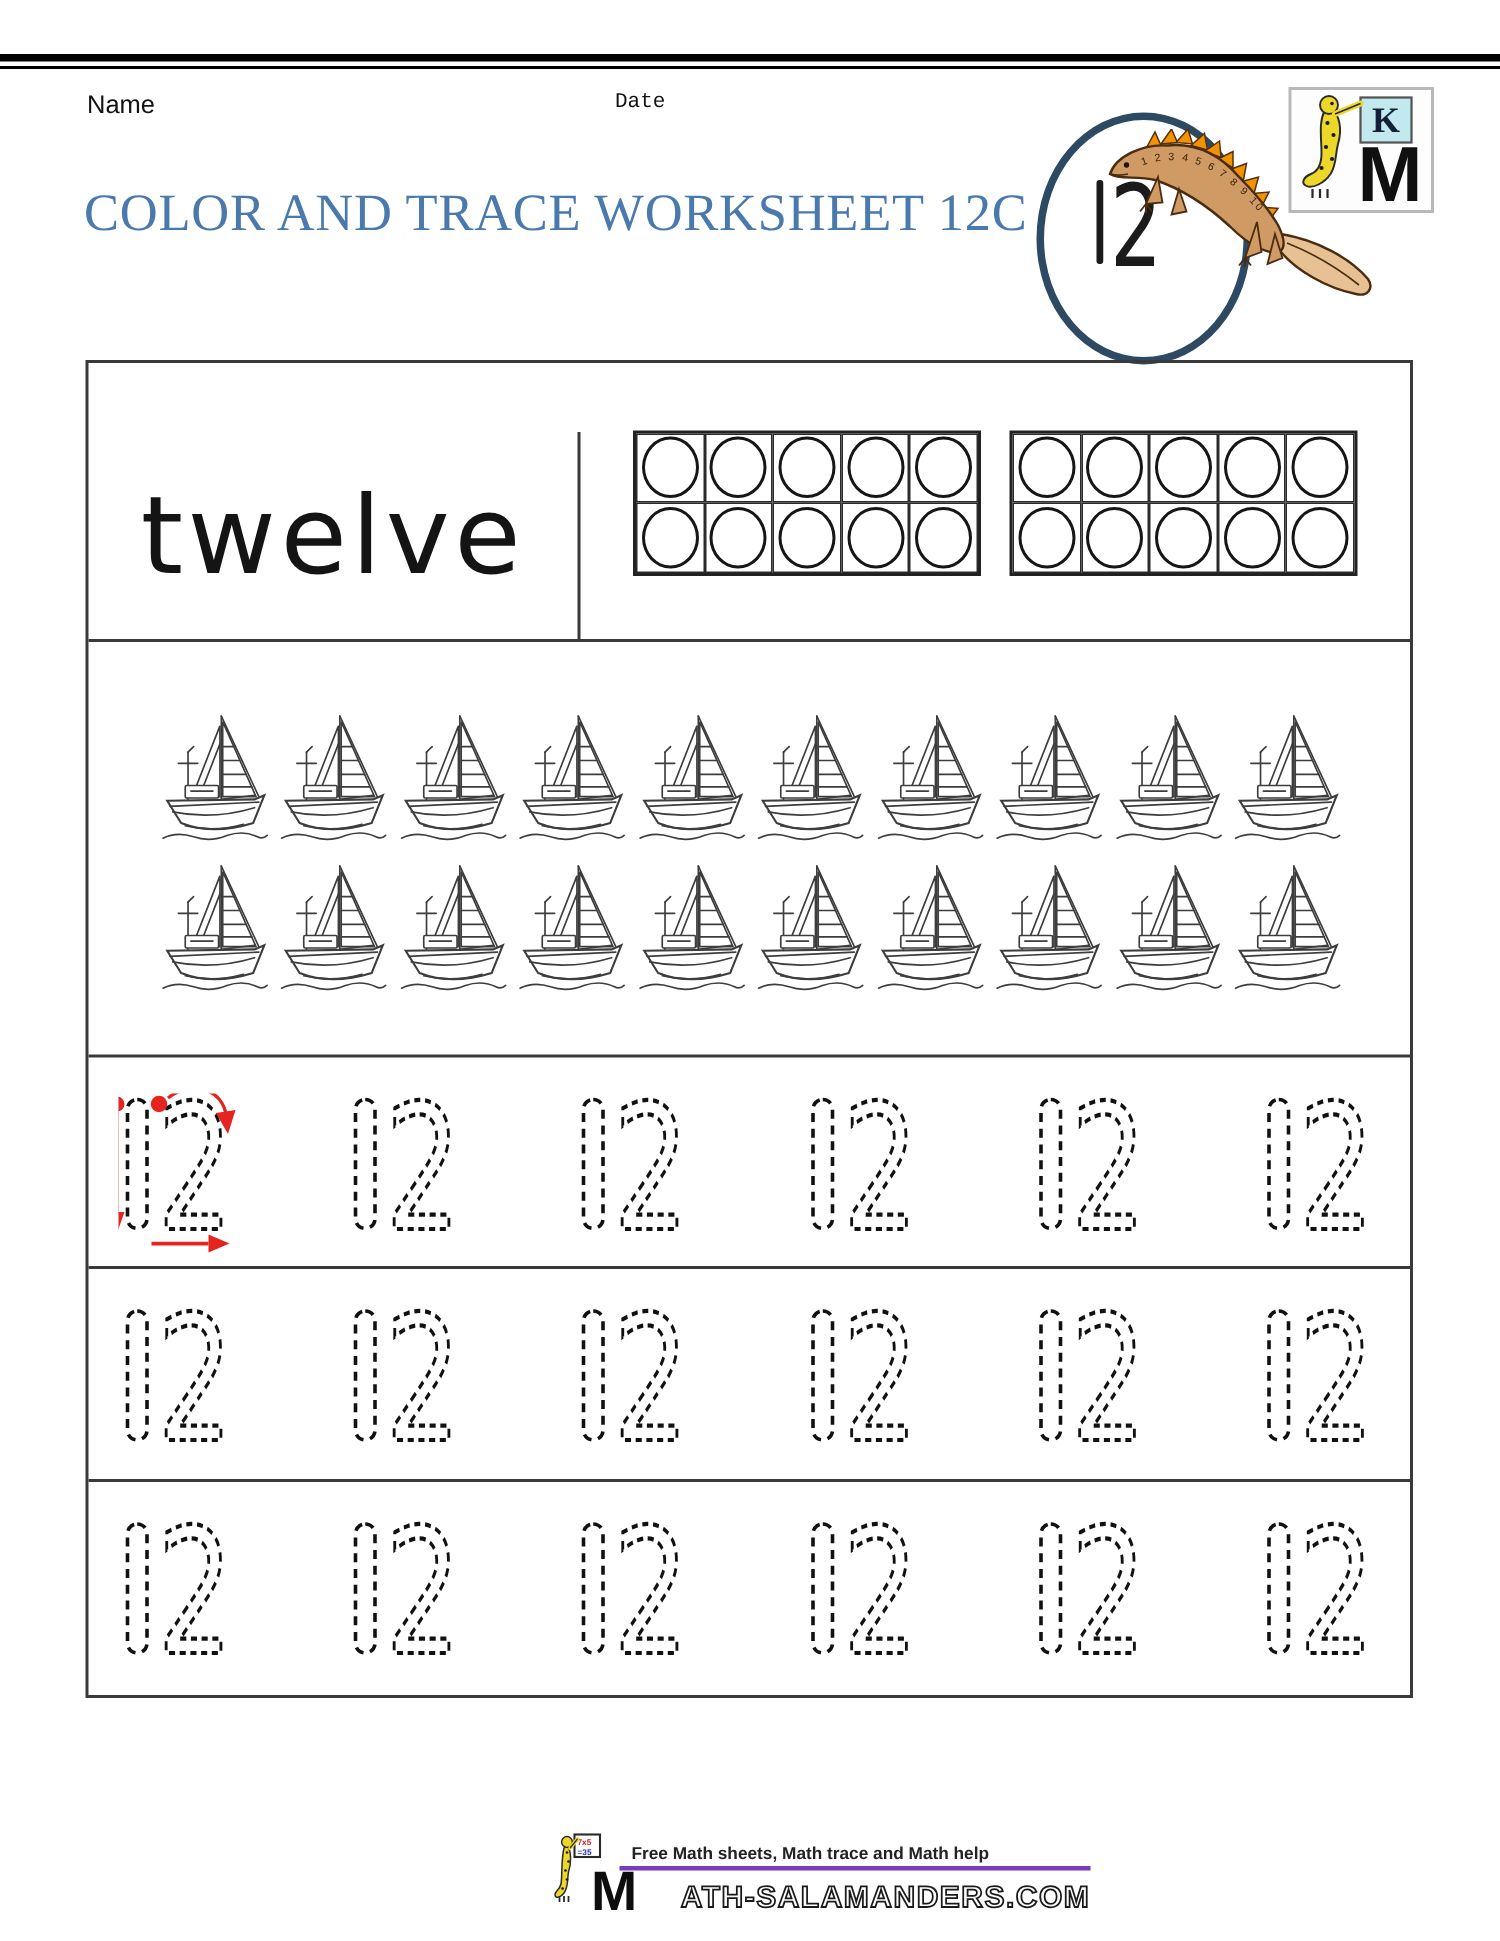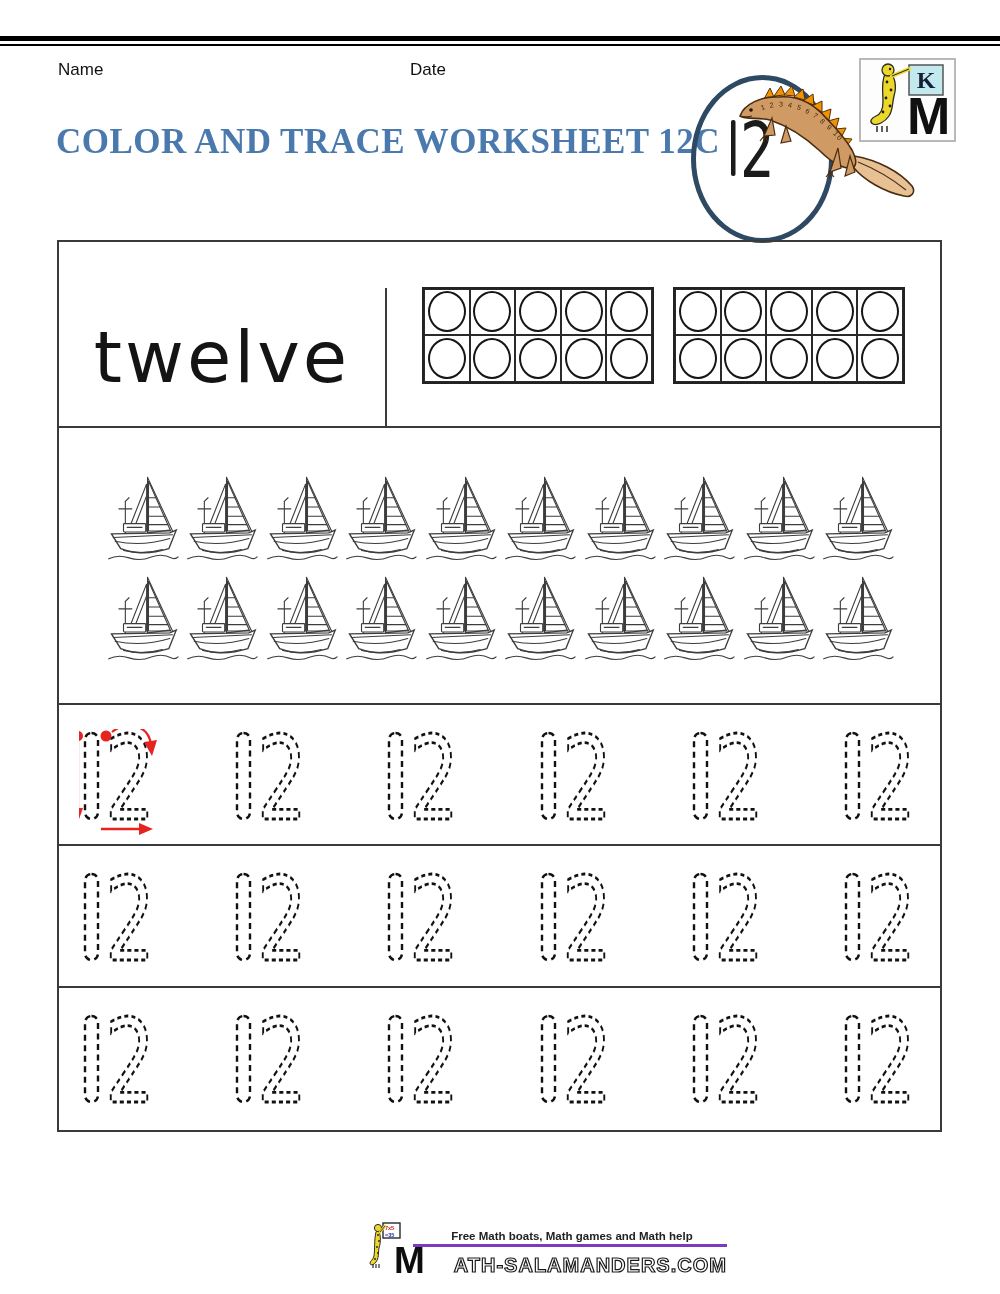--- a/index.html
+++ b/index.html
@@ -1,29 +1,29 @@
 <!DOCTYPE html>
 <html><head>
 <meta charset="utf-8">
 <style>
   html,body{margin:0;padding:0;background:#fff;}
   .page{position:relative;width:1000px;height:1294px;background:#fff;overflow:hidden;
-        font-family:"Liberation Sans",sans-serif;color:#111;text-align:center;}
+        font-family:"Liberation Sans",sans-serif;color:#111;}
 
   
   .rule-thick{position:absolute;left:0;top:36px;width:1000px;height:5px;background:#000;}
   .rule-thin{position:absolute;left:0;top:44px;width:1000px;height:2px;background:#000;}
 
   
   .name-label{position:absolute;left:58px;top:60px;font-size:17px;}
-  .date-label{position:absolute;left:410px;top:60px;font-size:17px;}
+  .date-label{position:absolute;left:410px;top:60px;font-size:14px;font-family:Liberation Mono, monospace;}
 
   
   .title{position:absolute;left:56px;top:122px;font-family:"Liberation Serif",serif;
-         font-weight:700;font-size:35px;letter-spacing:.5px;color:#4a7aad;white-space:nowrap;}
+         font-weight:400;font-size:35px;letter-spacing:.5px;color:#4a7aad;white-space:nowrap;}
   .instruction{position:absolute;left:57px;top:186px;font-family:"DejaVu Sans",sans-serif;
          font-style:italic;font-size:26px;color:#141414;white-space:nowrap;}
 
   
   .badge-ellipse{position:absolute;left:691px;top:75px;width:133px;height:158px;
          border:5px solid #2e4a63;border-radius:50%;background:transparent;}
   .badge-num{position:absolute;left:723px;top:116px;width:70px;height:68px;}
   .newt{position:absolute;left:728px;top:86px;width:190px;height:125px;}
 
   
@@ -517,21 +517,21 @@
           <circle cx="9" cy="13" r="0.9"></circle>
             <circle cx="10" cy="19" r="0.9"></circle>
             <circle cx="8" cy="25" r="0.9"></circle>
           <circle cx="9" cy="31" r="0.9"></circle>
             <circle cx="6" cy="37" r="0.9"></circle>
         </g>
         <path d="M4,42 L4,46 M7,42 L7,46 M10,42 L10,46" stroke="#2b2b2b" stroke-width="1.2"></path>
       </g>
     </svg>
     <div class="footer-text">
-      <div class="tagline">Free Math boats, Math games and Math help</div>
+      <div class="tagline">Free Math sheets, Math trace and Math help</div>
       <div class="site-row">
         <span class="site-m">M</span>
         <span class="site-rest">ATH-SALAMANDERS.COM</span>
       </div>
     </div>
   </div>
 
 </div>
 
 </body></html>

